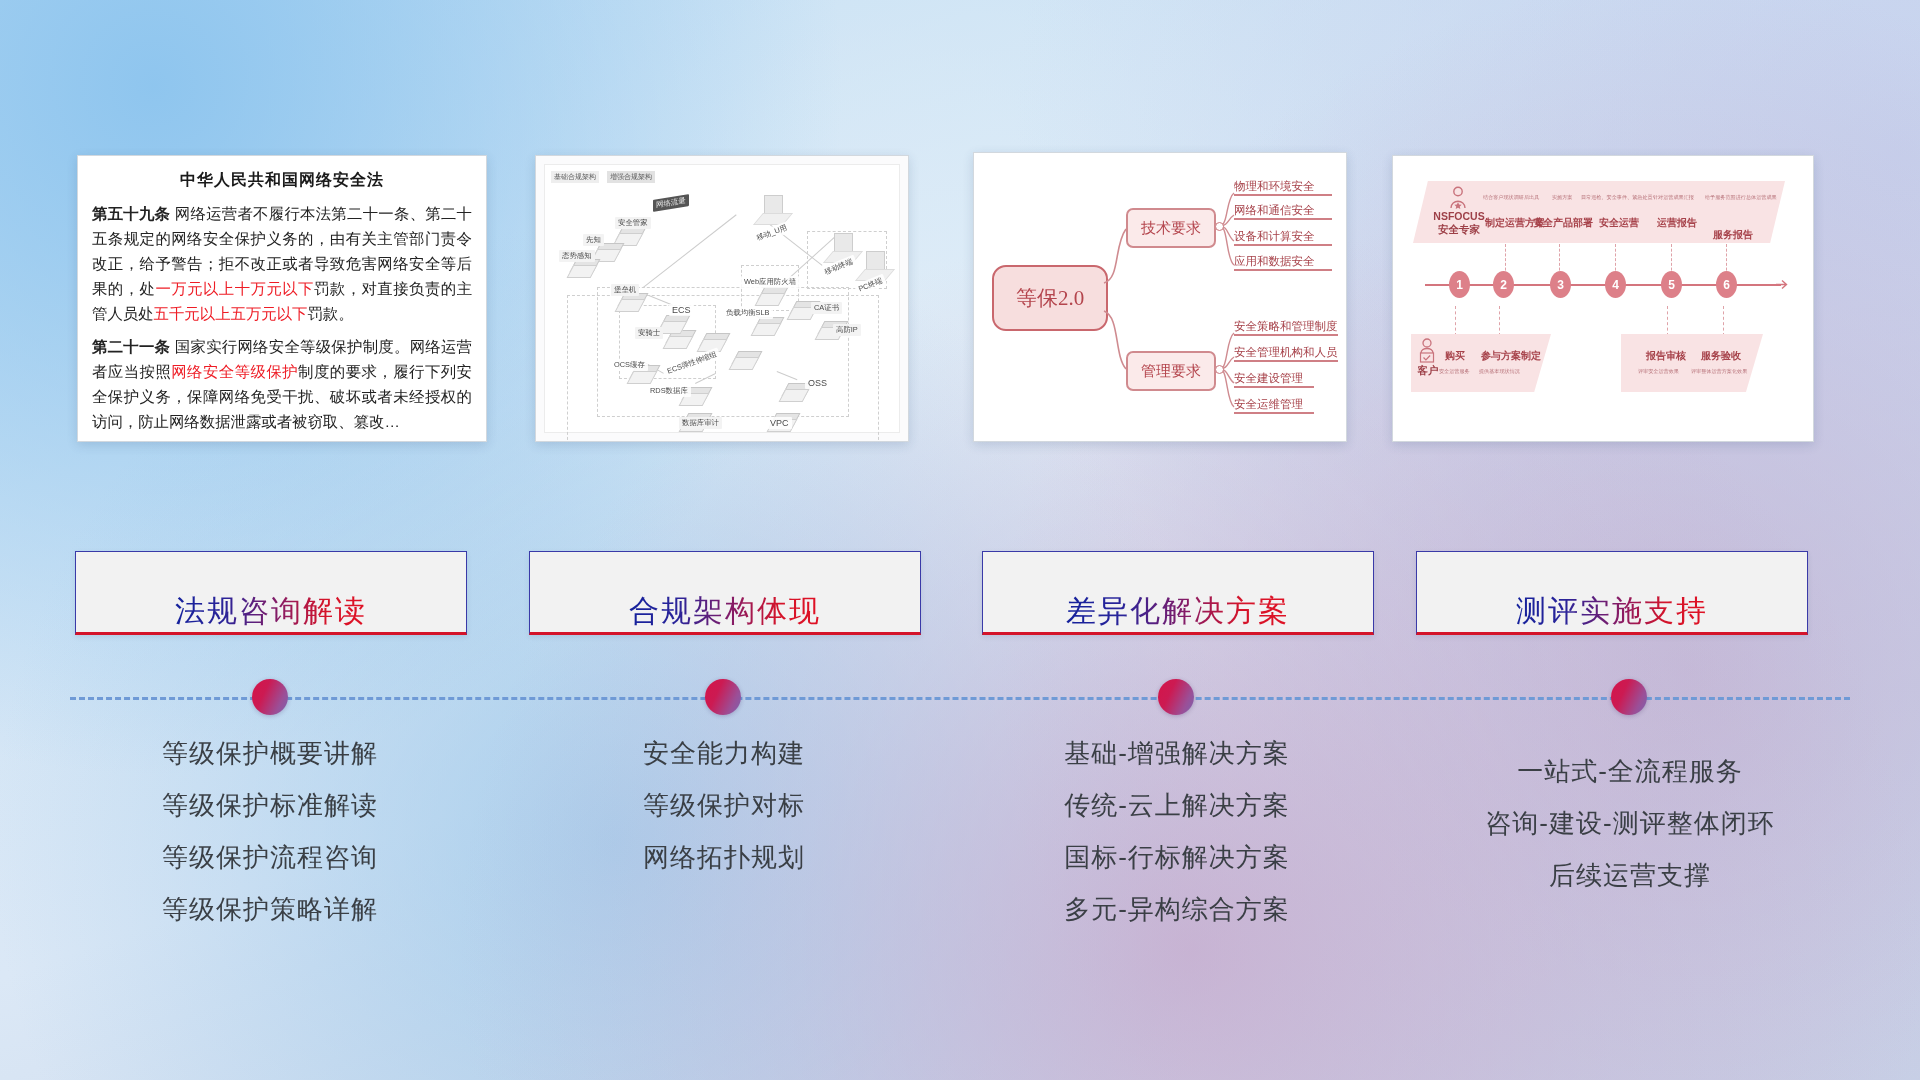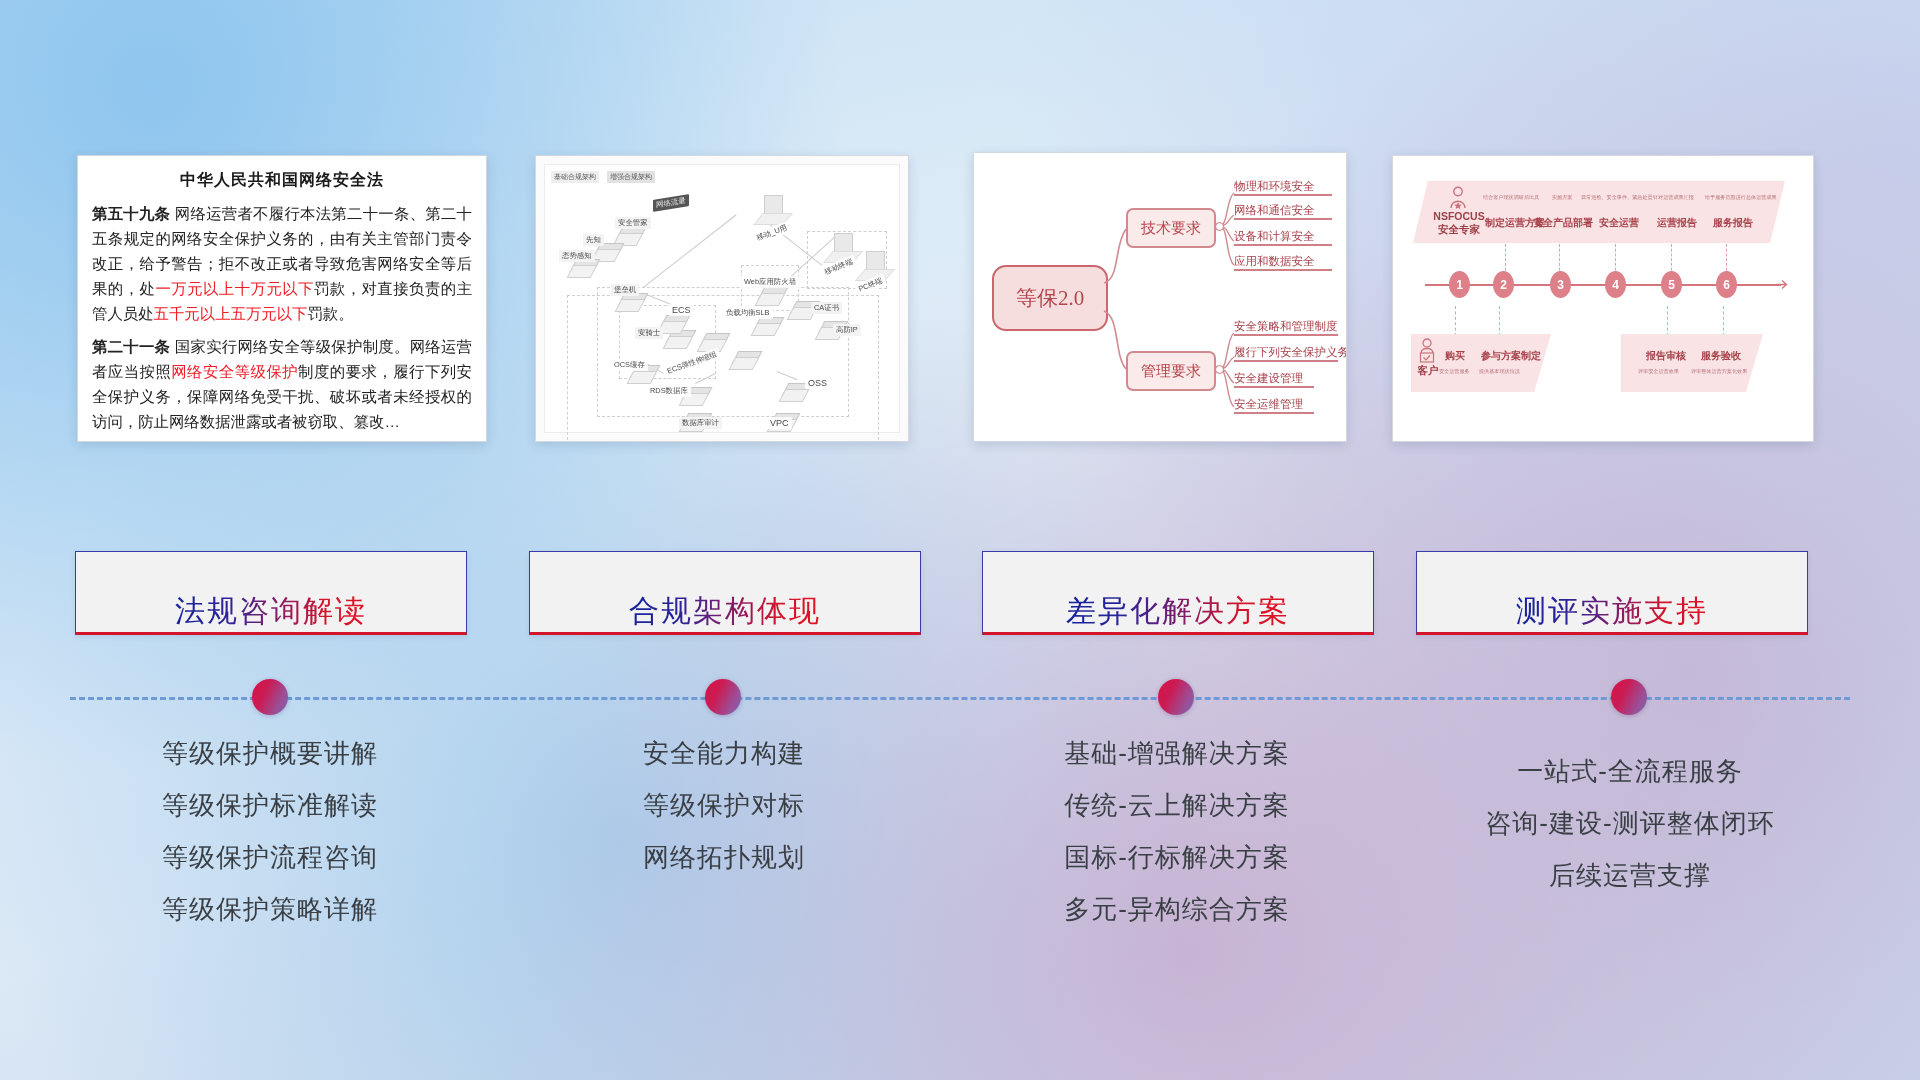--- a/index.html
+++ b/index.html
@@ -274,21 +274,21 @@
     <div class="mm-br" id="mm-tech">技术要求</div>
     <div class="mm-dot" style="left:241px;top:69px;"></div>
     <div class="mm-leaf" style="left:260px;top:26px;width:98px;">物理和环境安全</div>
     <div class="mm-leaf" style="left:260px;top:50px;width:98px;">网络和通信安全</div>
     <div class="mm-leaf" style="left:260px;top:76px;width:98px;">设备和计算安全</div>
     <div class="mm-leaf" style="left:260px;top:101px;width:98px;">应用和数据安全</div>
 
     <div class="mm-br" id="mm-mgmt">管理要求</div>
     <div class="mm-dot" style="left:241px;top:212px;"></div>
     <div class="mm-leaf" style="left:260px;top:166px;width:104px;">安全策略和管理制度</div>
-    <div class="mm-leaf" style="left:260px;top:192px;width:104px;">履行下列安全保护义务</div>
+    <div class="mm-leaf" style="left:260px;top:192px;width:104px;">安全管理机构和人员</div>
     <div class="mm-leaf" style="left:260px;top:218px;width:80px;">安全建设管理</div>
     <div class="mm-leaf" style="left:260px;top:244px;width:80px;">安全运维管理</div>
   </div>
 
   <div class="card" id="card-ns">
 
     <div class="ns-band" style="left:20px;top:25px;width:372px;height:62px;clip-path:polygon(4% 0,100% 0,96% 100%,0 100%);"></div>
 
     <svg style="position:absolute;left:54px;top:30px;" width="22" height="24" viewBox="0 0 22 24">
       <circle cx="11" cy="5.5" r="4.2" fill="none" stroke="#c9737c" stroke-width="1.4"></circle>
@@ -302,21 +302,21 @@
 
     <div class="ns-sub" style="left:90px;top:38px;">结合客户现状调研后出具</div>
     <div class="ns-step" style="left:92px;top:60px;">制定运营方案</div>
     <div class="ns-sub" style="left:159px;top:38px;">实施方案</div>
     <div class="ns-step" style="left:140px;top:60px;">安全产品部署</div>
     <div class="ns-sub" style="left:188px;top:38px;">日常巡检、安全事件、紧急处置</div>
     <div class="ns-step" style="left:206px;top:60px;">安全运营</div>
     <div class="ns-sub" style="left:260px;top:38px;">针对运营成果汇报</div>
     <div class="ns-step" style="left:264px;top:60px;">运营报告</div>
     <div class="ns-sub" style="left:312px;top:38px;">给予服务范围进行总体运营成果</div>
-    <div class="ns-step" style="left:320px;top:60px;text-align:center;">服务报告</div>
+    <div class="ns-step" style="left:320px;top:72px;text-align:center;">服务报告</div>
 
     <div class="ns-lead" style="left:112px;top:88px;height:36px;"></div>
     <div class="ns-lead" style="left:166px;top:88px;height:36px;"></div>
     <div class="ns-lead" style="left:222px;top:88px;height:36px;"></div>
     <div class="ns-lead" style="left:278px;top:88px;height:36px;"></div>
     <div class="ns-lead" style="left:333px;top:88px;height:36px;"></div>
 
     <div class="ns-axis" style="left:32px;top:128px;width:356px;"></div>
     <svg style="position:absolute;left:383px;top:122px;" width="14" height="13" viewBox="0 0 14 13">
       <path d="M0 6.5 L10 6.5 M6 2.5 L10.5 6.5 L6 10.5" stroke="#d4757e" stroke-width="1.4" fill="none"></path>

